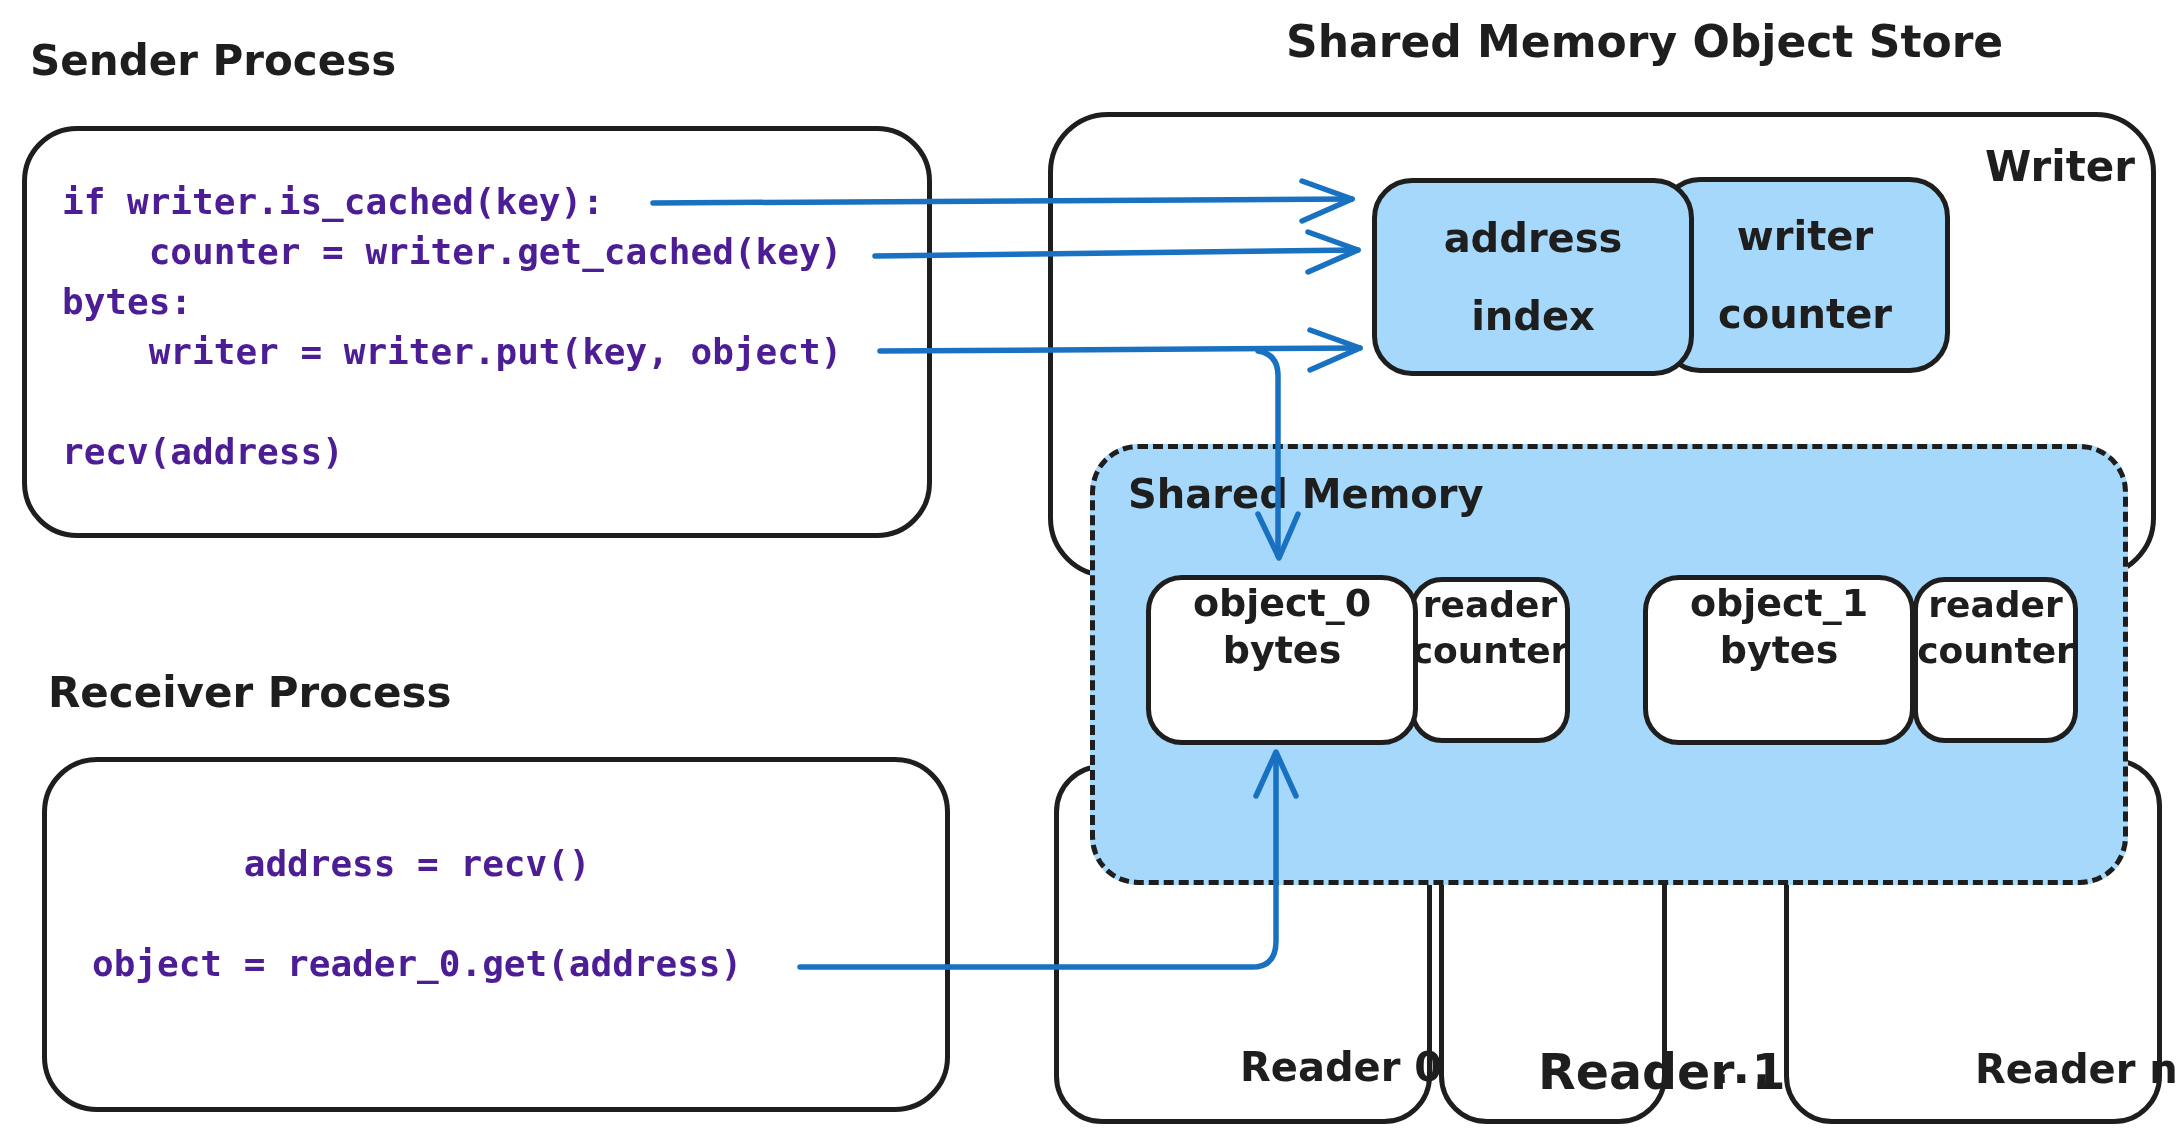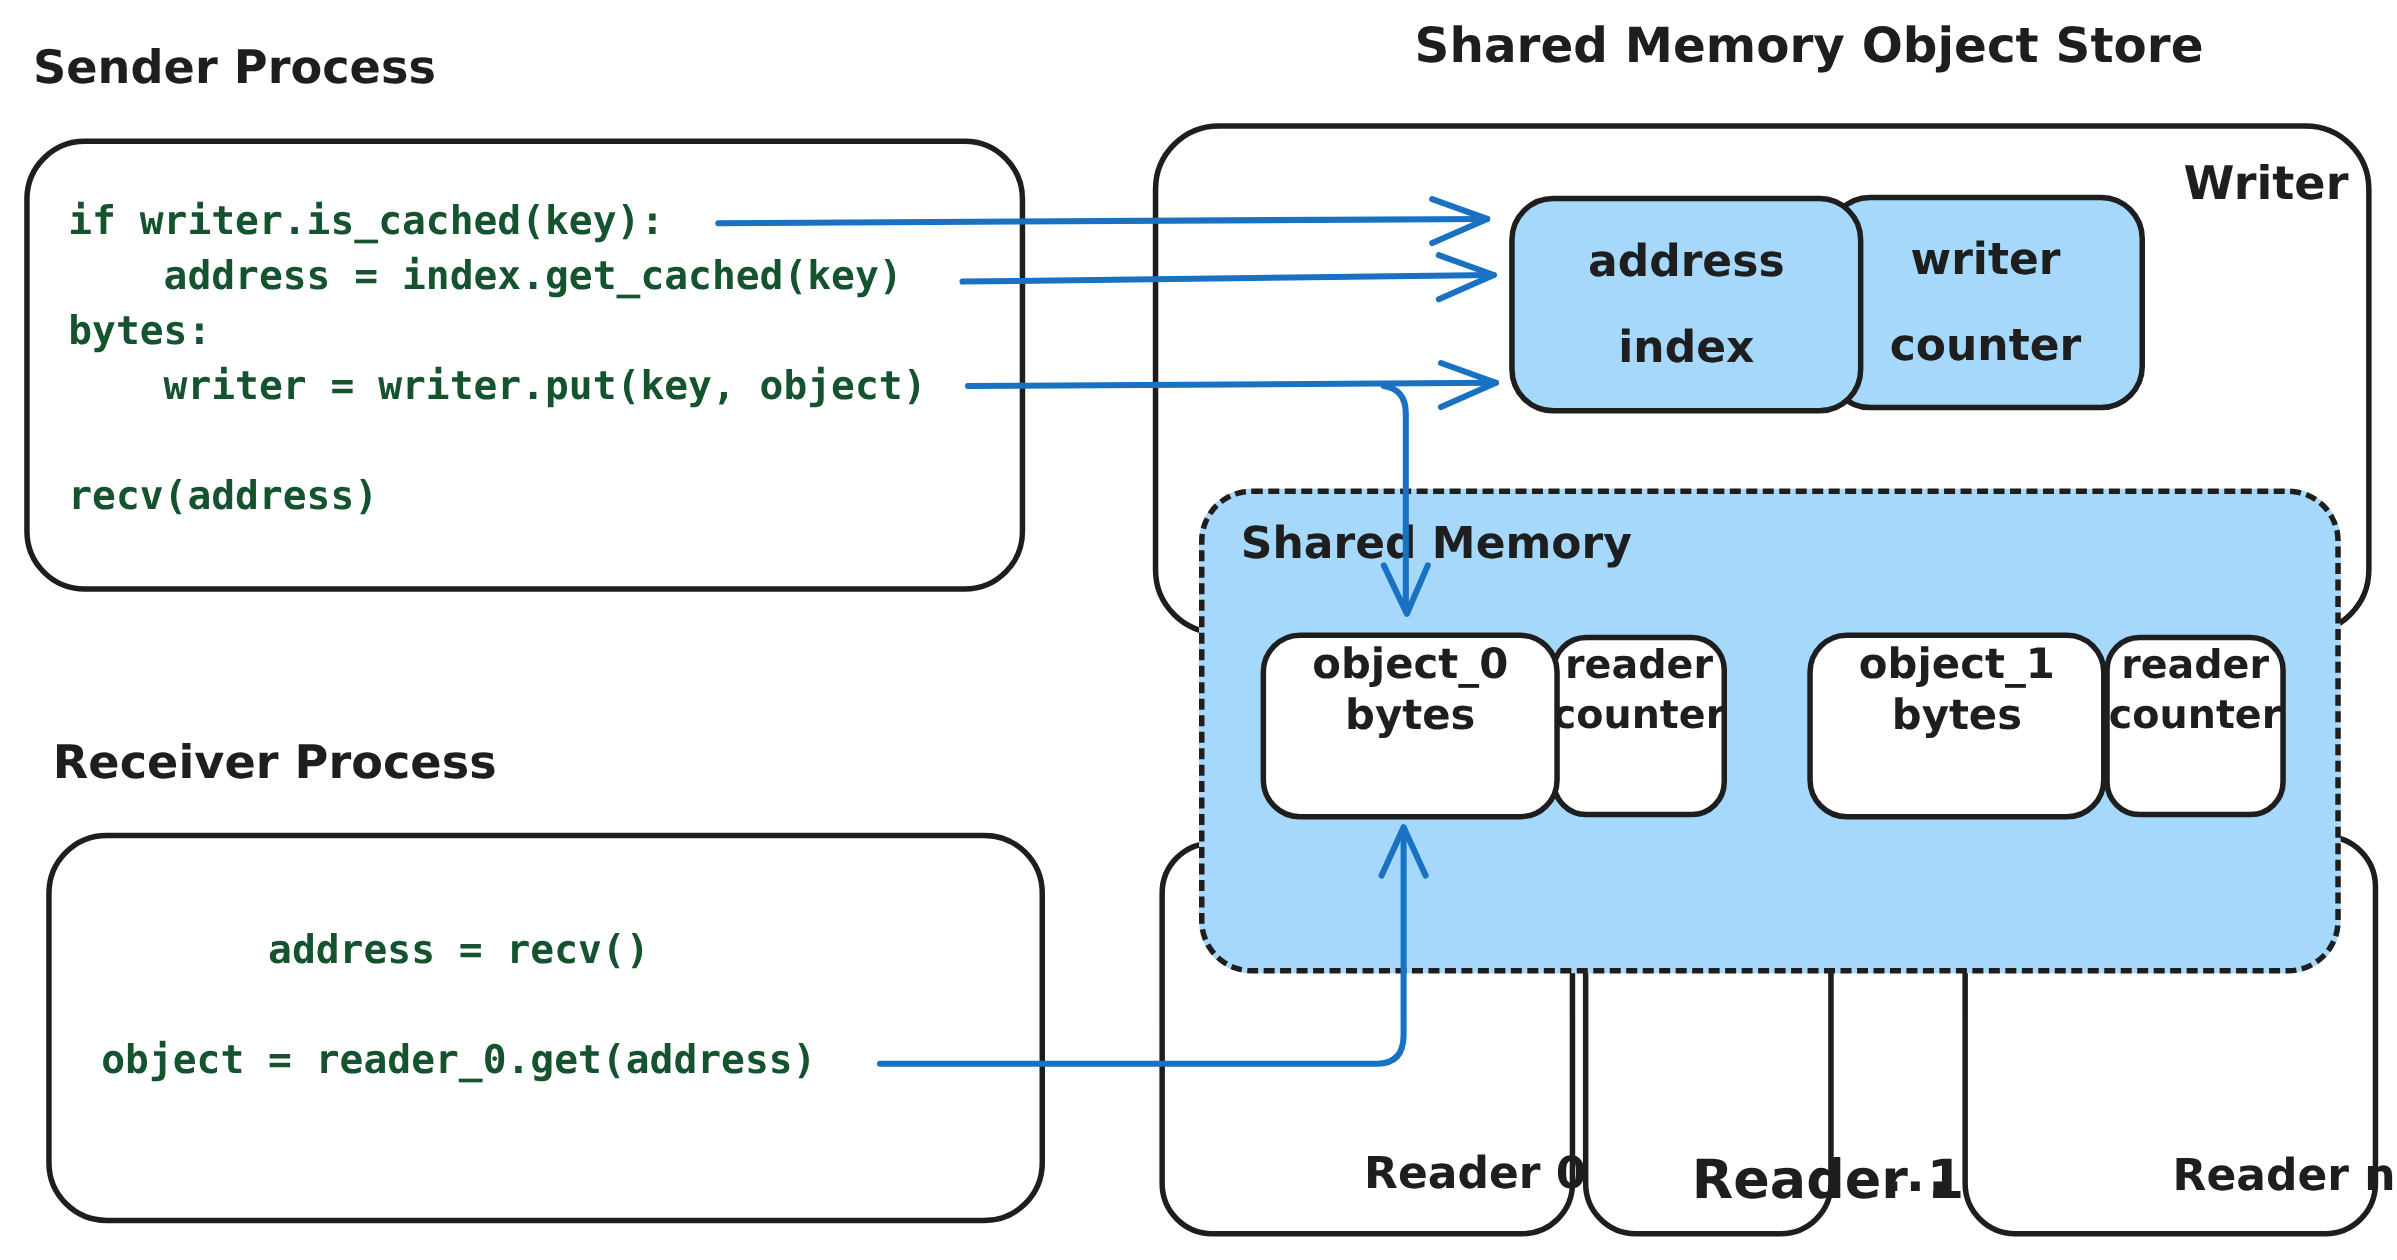--- a/index.html
+++ b/index.html
@@ -14,21 +14,21 @@
   }
   .hand {
     font-family: "DejaVu Sans", "Liberation Sans", sans-serif;
     font-weight: 600;
     color: #1e1e1e;
     white-space: nowrap;
   }
   .code {
     font-family: "DejaVu Sans Mono", "Liberation Mono", monospace;
     font-weight: 700;
-    color: #14532d;
+    color: #4c1d95;
     font-size: 36px;
   }
   .code-line { height: 50px; line-height: 50px; white-space: pre; }
   .abs { position: absolute; }
   .box {
     position: absolute;
     background: #ffffff;
     border: 5px solid #1e1e1e;
   }
   .bluebox {
@@ -77,21 +77,21 @@
 
   <div class="abs hand" style="left:30px; top:36px; font-size:42px;">Sender Process</div>
 
   <div class="abs hand" style="left:1286px; top:16px; font-size:44px;">Shared Memory Object Store</div>
 
   <div class="abs hand" style="left:48px; top:668px; font-size:42px;">Receiver Process</div>
 
   <div class="box" style="left:22px; top:126px; width:910px; height:412px; border-radius:55px;"></div>
   <div class="abs code" style="left:62px; top:177px;">
     <div class="code-line">if writer.is_cached(key):</div>
-    <div class="code-line">    address = index.get_cached(key)</div>
+    <div class="code-line">    counter = writer.get_cached(key)</div>
     <div class="code-line">bytes:</div>
     <div class="code-line">    writer = writer.put(key, object)</div>
     <div class="code-line"></div>
     <div class="code-line">recv(address)</div>
   </div>
 
   <div class="box" style="left:42px; top:757px; width:908px; height:355px; border-radius:55px;"></div>
   <div class="abs code" style="left:92px; top:839px;text-align:center;">
     <div class="code-line">address = recv()</div>
     <div class="code-line"></div>

